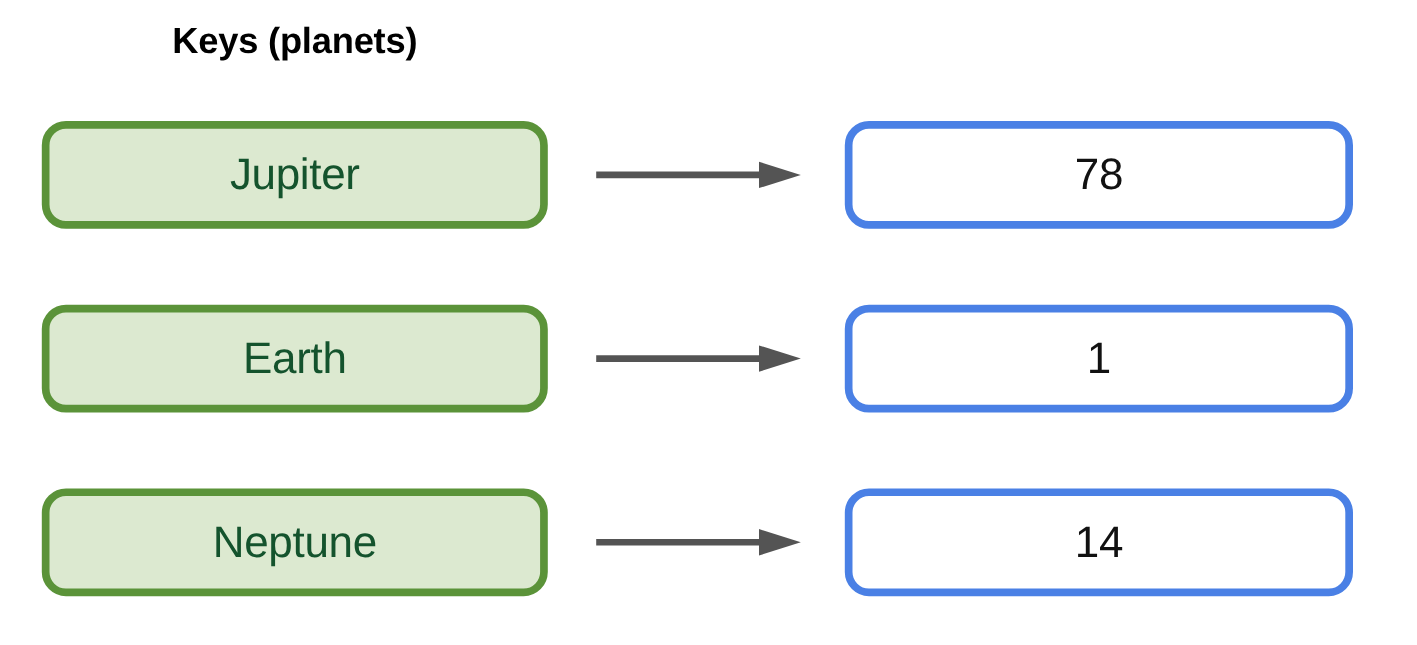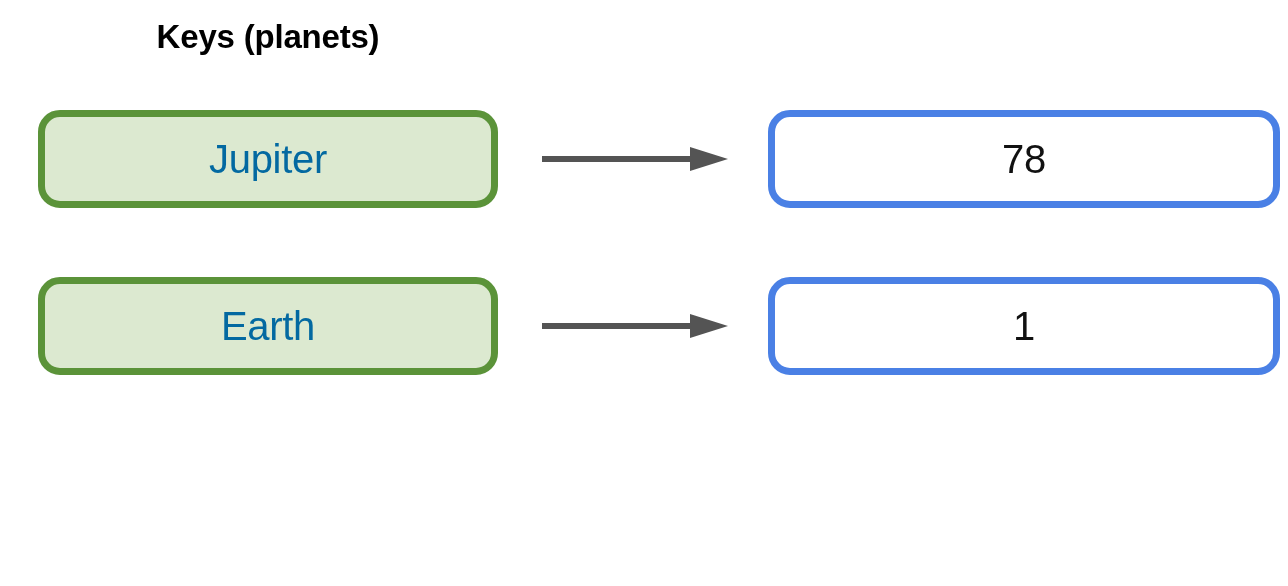--- a/index.html
+++ b/index.html
@@ -56,31 +56,31 @@
     background: #DCE9D0;
     border: 7px solid #5B9339;
     border-radius: 22px;
     display: flex;
     align-items: center;
     justify-content: center;
   }
   .key-label {
     font-size: 40px;
     font-weight: normal;
-    color: #0369a1;
+    color: #14532d;
     line-height: 1;
     letter-spacing: -0.3px;
   }
 
   
   .value-box {
     position: absolute;
     left: 768px;
     top: 0;
-    width: 512px;
+    width: 462px;
     height: 98px;
     box-sizing: border-box;
     background: #FFFFFF;
     border: 7px solid #4A80E5;
     border-radius: 22px;
     display: flex;
     align-items: center;
     justify-content: center;
   }
   .value-label {
@@ -131,14 +131,28 @@
       <svg width="196" height="32" viewBox="0 0 196 32" aria-hidden="true">
         <line x1="4" y1="16" x2="160" y2="16" stroke="#545454" stroke-width="6"></line>
         <polygon points="152,4 190,16 152,28" fill="#545454"></polygon>
       </svg>
     </div>
     <div class="value-box">
       <span class="value-label">1</span>
     </div>
   </div>
 
+  <div class="row row-2">
+    <div class="key-box">
+      <span class="key-label">Neptune</span>
+    </div>
+    <div class="arrow">
+      <svg width="196" height="32" viewBox="0 0 196 32" aria-hidden="true">
+        <line x1="4" y1="16" x2="160" y2="16" stroke="#545454" stroke-width="6"></line>
+        <polygon points="152,4 190,16 152,28" fill="#545454"></polygon>
+      </svg>
+    </div>
+    <div class="value-box">
+      <span class="value-label">14</span>
+    </div>
+  </div>
 
 </div>
 
 </body></html>

